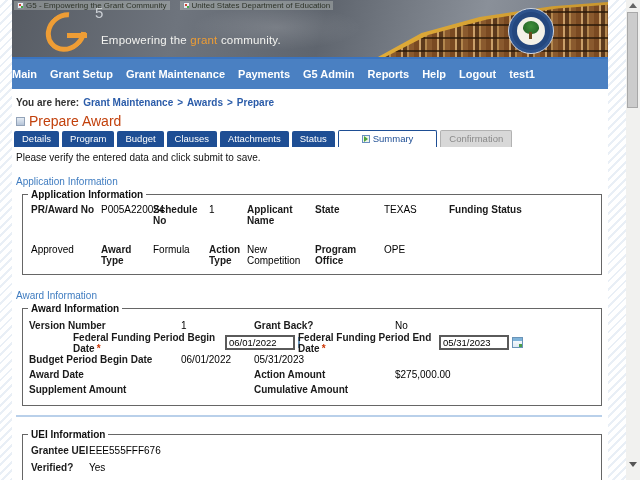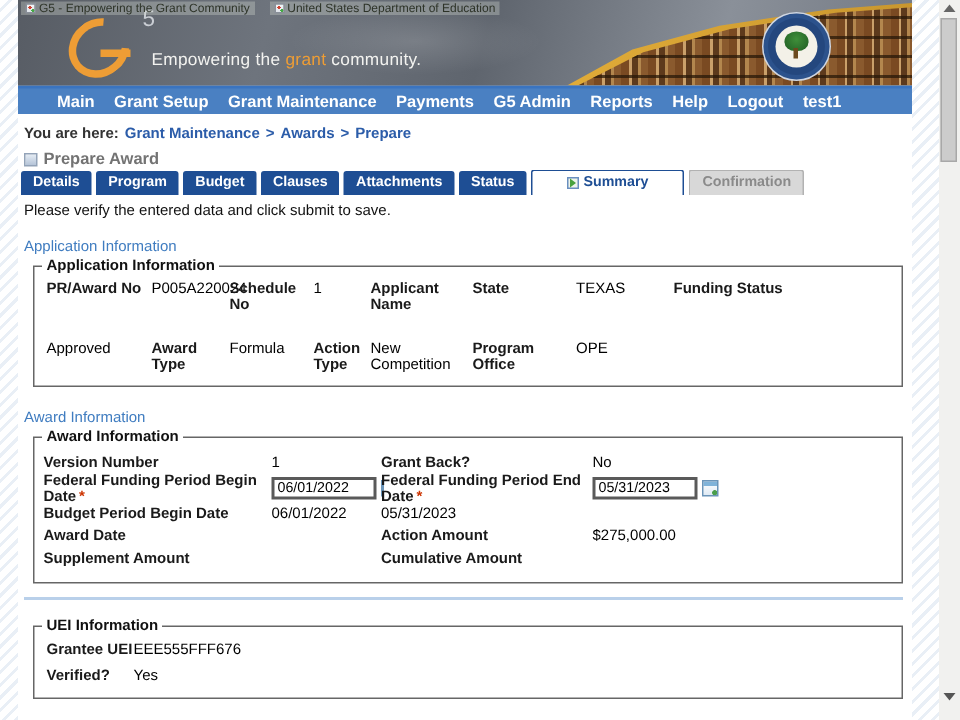--- a/index.html
+++ b/index.html
@@ -41,55 +41,55 @@
   }
   .seal { position:absolute; left:496px; top:8px; width:46px; height:46px; border-radius:50%;
     background:#24477e; border:1px solid #cfd6e2; display:flex; align-items:center; justify-content:center;
     box-shadow: inset 0 0 0 3px #2c528c; }
   .seal-inner { width:28px; height:28px; border-radius:50%; background:#f3f1e8; position:relative; }
   .seal-tree { position:absolute; left:6px; top:4px; width:16px; height:13px; border-radius:50% 50% 45% 45%;
     background: radial-gradient(circle at 50% 40%, #3f8f3a, #1f5c22); }
   .seal-trunk { position:absolute; left:12px; top:15px; width:3px; height:7px; background:#6b4a1e; }
 
   
-  .nav { height:19px; background:#4a80c2; border-top:2px solid #3a74c0; display:flex; align-items:center;
-    padding-left:26px; gap:13px; }
+  .nav { height:32px; background:#4a80c2; border-top:2px solid #3a74c0; display:flex; align-items:center;
+    gap:13px; }
   .nav-item { color:#ffffff; font-weight:bold; font-size:11px; cursor:pointer; white-space:nowrap; }
 
   
   .main { padding-top:6px; }
   .breadcrumb { margin-left:4px; font-size:10px; color:#333; height:13px; display:flex; gap:4px; align-items:flex-end;}
   .crumb { color:#2b5ca9; font-weight:bold; }
   .crumb-prefix { font-weight:bold; color:#333; }
   .page-title-row { margin:5px 0 1px 4px; display:flex; align-items:center; gap:4px; }
   .title-icon { display:inline-block; width:9px; height:9px; border:1px solid #93a3b8;
     background: linear-gradient(#e5ecf4,#b5c4d8); }
-  .page-title { color:#737373; font-weight:bold; font-size:11px; }
+  .page-title { color:#c2410c; font-weight:normal; font-size:14px; }
   .tabs { margin:2px 0 0 2px; display:flex; align-items:flex-end; gap:3px; height:16px; }
-  .tab { background:#1e4e94; color:#fff; font-weight:bold; font-size:9.5px; padding:2px 8px 3px;
+  .tab { background:#1e4e94; color:#fff; font-weight:normal; font-size:9.5px; padding:2px 8px 3px;
     border-radius:2px 2px 0 0; cursor:pointer; white-space:nowrap; }
   .tab.active { background:#ffffff; color:#1e4e94; border:1px solid #1e4e94; border-bottom:none;
     display:flex; align-items:center; gap:3px; padding:2px 23px 3px; }
   .tab.disabled { background:#d8d8d8; color:#8a8a8a; border:1px solid #b2b2b2; border-bottom:none; }
   .tab-marker { display:inline-flex; width:8px; height:8px; border:1px solid #6a8fc0; align-items:center; justify-content:center; background:#eef4ea;}
   .tab-marker i { display:block; width:0; height:0; border-left:4px solid #49a23d;
     border-top:3px solid transparent; border-bottom:3px solid transparent; }
   .notice { margin:5px 0 0 4px; font-size:10px; color:#111; }
 
   .section-link { font-size:10px; color:#3f7cc0; cursor:pointer; margin-left:4px; display:inline-block; }
   .sl-app { margin-top:13px; margin-bottom:2px; }
   .sl-award { margin-top:15px; margin-bottom:2px; }
   fieldset { border:1px solid #666; margin:0 6px 0 10px; }
   legend { font-size:10px; font-weight:bold; color:#111; margin-left:5px; padding:0 3px; }
   .fs-rows { padding:4px 0 8px 8px; }
   .label { font-weight:bold; color:#1a1a1a; }
   .grid-app { display:grid; grid-template-columns:70px 52px 56px 38px 68px 69px 65px auto;
     font-size:10px; row-gap:18px; }
   .aw-row { display:flex; align-items:center; font-size:10px; height:15px; }
-  .aw-row.inputs { height:19px; }
+  .aw-row.inputs { height:19px;margin-left:44px; }
   .aw-l1 { width:152px; } .aw-v1 { width:73px; } .aw-l2 { width:141px; } .aw-v2 { flex:1; }
   .req { color:#cc3300; font-weight:bold; margin-left:2px; }
   .date-input { width:70px; height:15px; border:2px solid #5a5a5a; font-size:9.5px;
     font-family:"Liberation Sans",sans-serif; padding:0 2px; }
   .cal-icon { display:inline-block; width:11px; height:11px; margin-left:3px; vertical-align:middle;
     border:1px solid #6a94b8; background:
       radial-gradient(circle at 7.5px 7.5px, #4a9e4a 0 1.5px, transparent 2px),
       linear-gradient(#7fb3d9 0 3px, transparent 3px),
       linear-gradient(#ffffff,#dfeaf4); cursor:pointer; }
   .val-with-icon { display:flex; align-items:center; }

